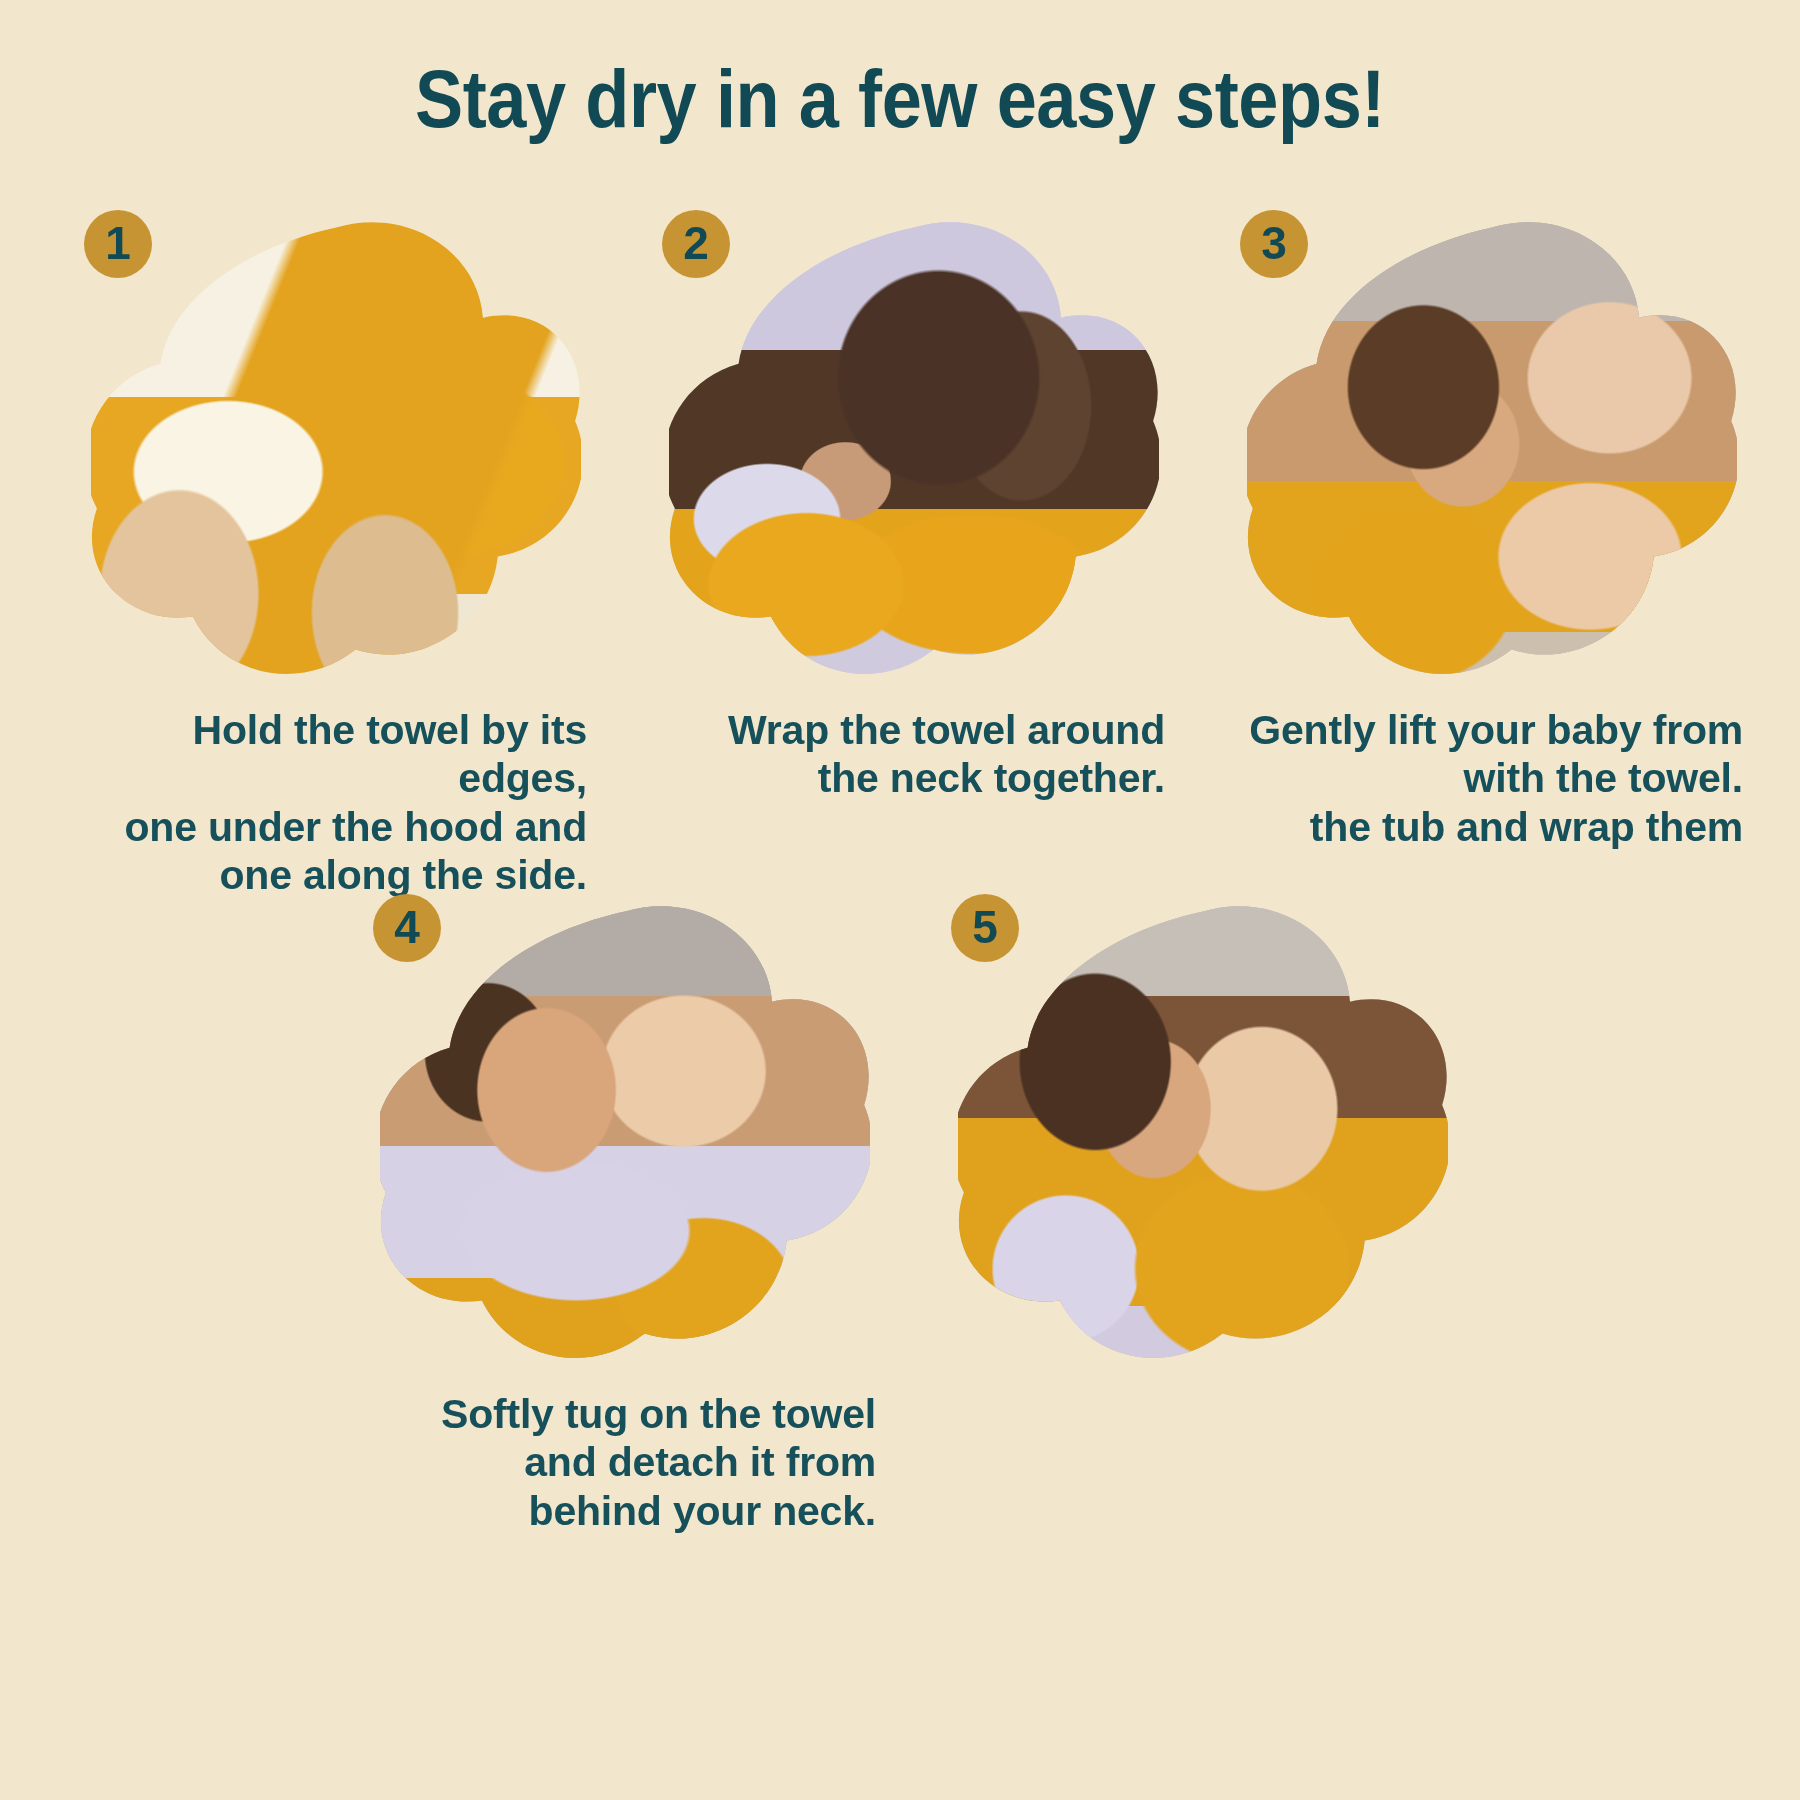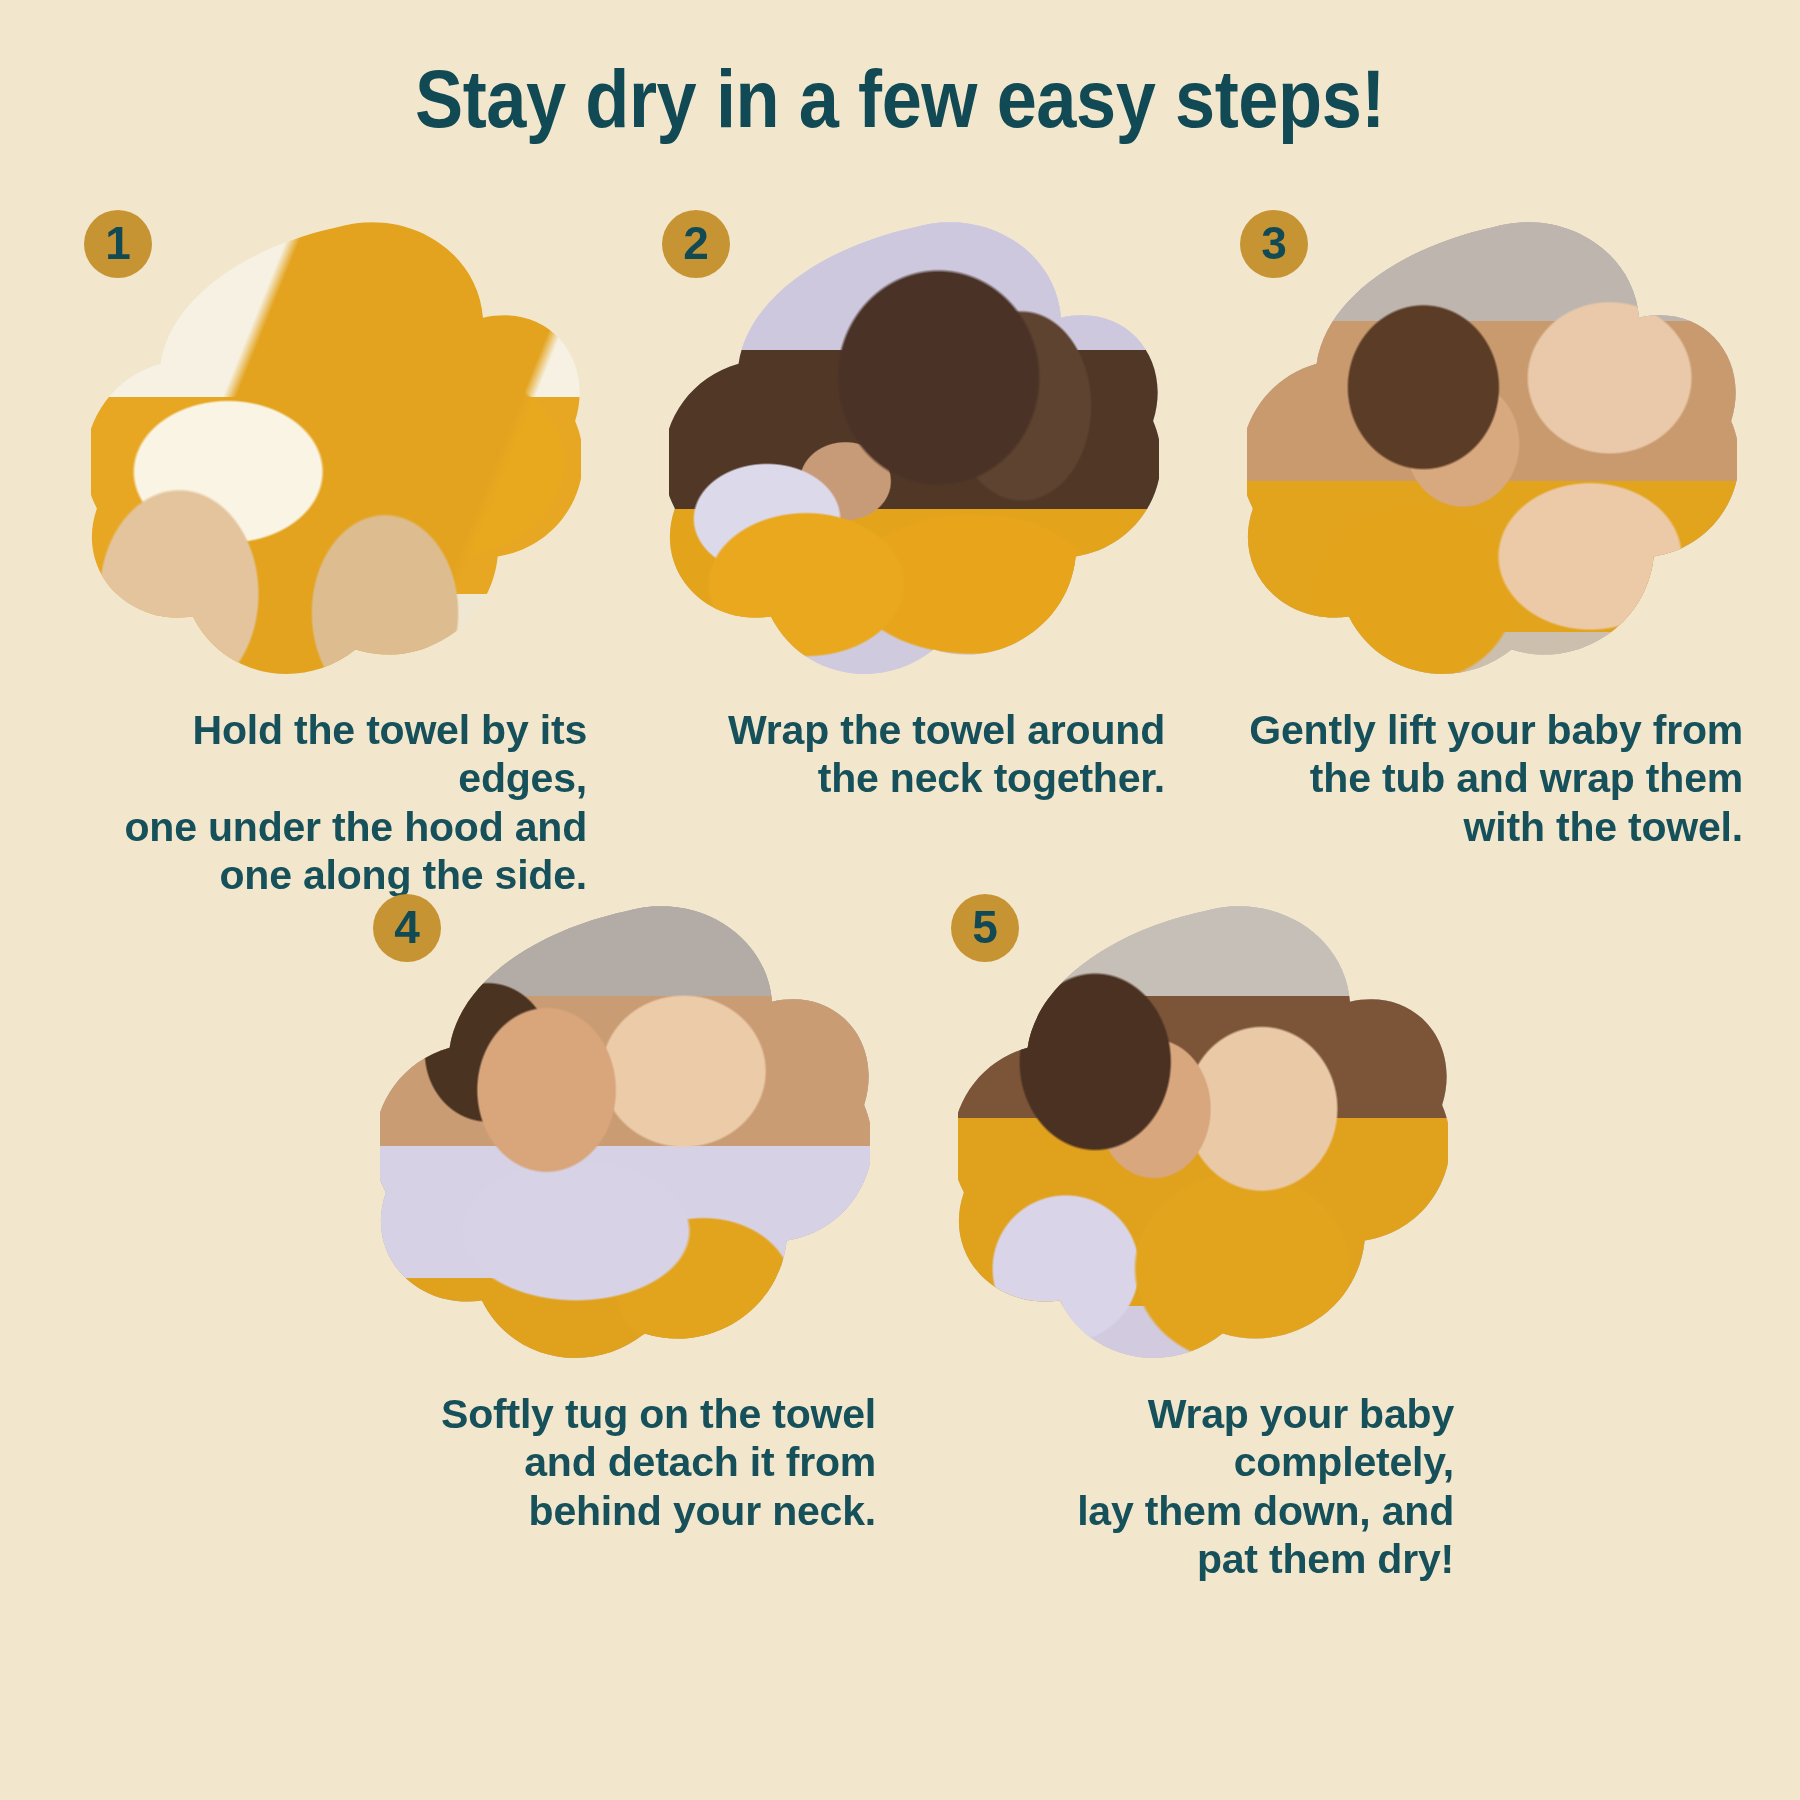--- a/index.html
+++ b/index.html
@@ -196,22 +196,22 @@
     <div class="step step3">
       <div class="badge">3</div>
       <div class="photo-wrap">
         <div class="photo">
           <div class="bg p3-bg"></div>
           <div class="art p3-art"></div>
         </div>
       </div>
       <div class="caption">
         <span>Gently lift your baby from</span>
+        <span>with the towel.</span>
         <span>the tub and wrap them</span>
-        <span>with the towel.</span>
       </div>
     </div>
 
   </div>
 
   <div class="row row2">
 
     <div class="step step4">
       <div class="badge">4</div>
       <div class="photo-wrap">
@@ -228,22 +228,17 @@
     </div>
 
     <div class="step step5">
       <div class="badge">5</div>
       <div class="photo-wrap">
         <div class="photo">
           <div class="bg p5-bg"></div>
           <div class="art p5-art"></div>
         </div>
       </div>
-      <div class="caption">
-        <span>Wrap your baby completely,</span>
-        <span>lay them down, and</span>
-        <span>pat them dry!</span>
-      </div>
     </div>
 
   </div>
 
 </div>
 
 </body></html>

